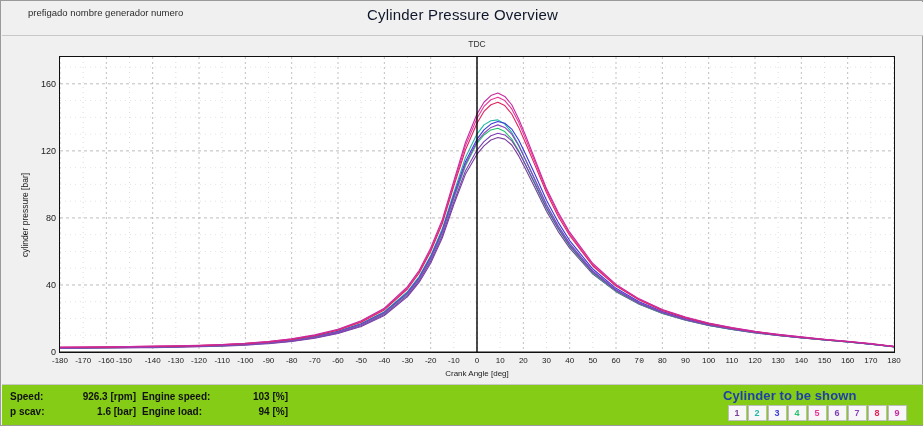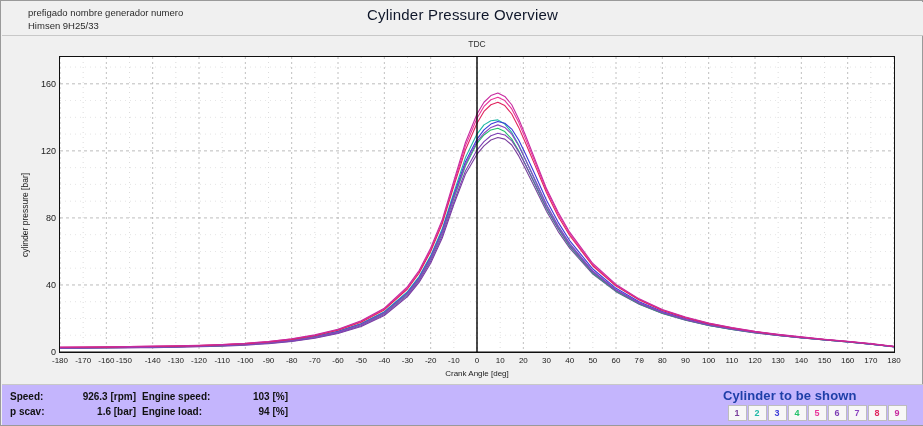--- a/index.html
+++ b/index.html
@@ -88,21 +88,21 @@
   #xlabel {
     position: absolute; left: 57px; top: 333px; width: 836px;
     text-align: center;
     font-size: 8px; color: #202020;
   }
 
   
   #footer {
     position: absolute; left: 1px; top: 383px;
     width: 921px; height: 41px;
-    background: #c4b5fd;
+    background: #84cc16;
     border-top: 1px solid #c8c8c8;
   }
   #stats {
     position: absolute; left: 8px; top: 6px;
     font-size: 10px; font-weight: bold; color: #111;
   }
   .stat-row { display: flex; align-items: baseline; height: 15px; }
   .s-lab { width: 56px; text-align: left; }
   .s-val { width: 76px; text-align: right; padding-right: 6px; }
   .s-lab2 { width: 84px; text-align: left; }
@@ -127,21 +127,20 @@
   }
 </style>
 </head>
 <body>
 
 <div id="app">
 
   <div id="header">
     <div id="gen-info">
       <div>prefigado nombre generador numero</div>
-      <div>Himsen 9H25/33</div>
     </div>
     <div id="chart-title">Cylinder Pressure Overview</div>
   </div>
 
   <div id="chart-zone">
 
     <div id="tdc-label" style="left: 475px;">TDC</div>
 
     <div id="ylabel" style="top: 220.5px;">cylinder pressure [bar]</div>
     <div id="ytick-wrap">

